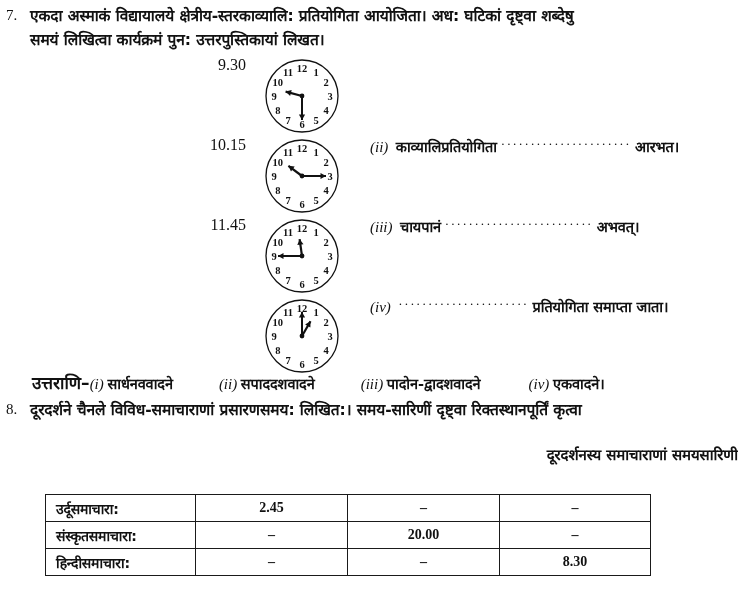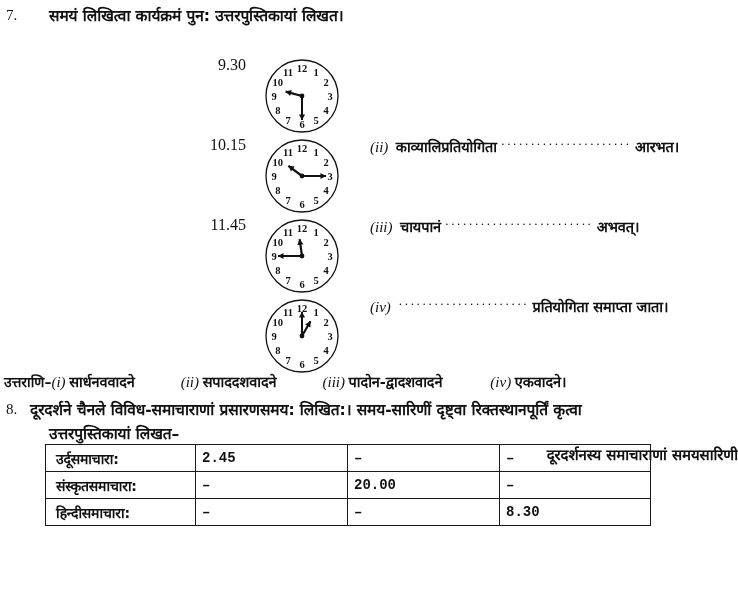--- a/index.html
+++ b/index.html
@@ -41,21 +41,21 @@
   }
   .q-body {
     flex: 1 1 auto;
     font-family: "DejaVu Sans", sans-serif;
     font-size: 15.5px;
     line-height: 24px;
     font-weight: 600;
     letter-spacing: -0.1px;
     text-align: left;
   }
-  .q-body .line2 { display: block; margin-left: 19px; }
+  .q-body .line2 { display: block; }
 
   
   .rows {
     position: absolute;
     left: 8px;
     top: 56px;
     width: 738px;
   }
   .row {
     position: relative;
@@ -109,21 +109,22 @@
     position: absolute;
     left: 4px;
     top: 371px;
     width: 734px;
     font-size: 14.5px;
     white-space: nowrap;
   }
   .answers .ans-label {
     font-family: "DejaVu Sans", sans-serif;
     font-weight: 700;
-    font-size: 14px;
+    font-size: 17px;
+    margin-left: 28px;
   }
   .ans-gap-1 { display: inline-block; width: 46px; }
   .ans-gap-2 { display: inline-block; width: 46px; }
   .ans-gap-3 { display: inline-block; width: 48px; }
 
   
   .q8 {
     position: absolute;
     left: 6px;
     top: 398px;
@@ -140,31 +141,32 @@
     width: 738px;
     text-align: right;
     font-family: "DejaVu Sans", sans-serif;
     font-weight: 700;
     font-size: 15px;
     letter-spacing: -0.1px;
   }
   table.news {
     position: absolute;
     left: 45px;
-    top: 444px;
+    top: 494px;
     width: 605px;
     border-collapse: collapse;
     table-layout: fixed;
   }
   table.news td {
     border: 1px solid #1a1a1a;
     height: 26px;
     padding: 0 6px;
     font-size: 14px;
-    font-family: Liberation Mono, monospace;
+    text-align: center;
+    font-family: Liberation Serif, serif;
     font-weight: 600;
   }
   table.news td.rowhead {
     text-align: left;
     font-family: "DejaVu Sans", sans-serif;
     font-weight: 700;
     font-size: 14px;
     padding-left: 10px;
     letter-spacing: -0.2px;
   }
@@ -174,20 +176,21 @@
   .col-d { width: 151px; }
 </style>
 </head>
 <body>
 
 <div class="page">
 
   <div class="q7">
     <div class="q-num">7.</div>
     <div class="q-body">
+      <span>एकदा अस्माकं विद्यायालये क्षेत्रीय-स्तरकाव्यालि: प्रतियोगिता आयोजिता। अध: घटिकां दृष्ट्वा शब्देषु</span>
       <span class="line2">समयं लिखित्वा कार्यक्रमं पुन: उत्तरपुस्तिकायां लिखत।</span>
     </div>
   </div>
 
   <div class="rows" id="clock-rows">
       <div class="row">
         <div class="row-time">9.30</div>
         <div class="clock-holder">
           <svg class="clock-svg" width="88" height="80" viewBox="0 0 88 80">
             <circle cx="44" cy="40" r="36" fill="#fff" stroke="#111" stroke-width="1.3"></circle>
@@ -291,21 +294,20 @@
     </div>
 
   <div class="answers">
     <span class="ans-label">उत्तराणि–</span><span class="rn">(i)</span>&nbsp;<span class="sanskrit">सार्धनववादने</span><span class="ans-gap-1"></span><span class="rn">(ii)</span>&nbsp;<span class="sanskrit">सपाददशवादने</span><span class="ans-gap-2"></span><span class="rn">(iii)</span>&nbsp;<span class="sanskrit">पादोन-द्वादशवादने</span><span class="ans-gap-3"></span><span class="rn">(iv)</span>&nbsp;<span class="sanskrit">एकवादने।</span>
   </div>
 
   <div class="q8">
     <div class="q-num">8.</div>
     <div class="q-body">
       <span>दूरदर्शने चैनले विविध-समाचाराणां प्रसारणसमय: लिखित:। समय-सारिणीं दृष्ट्वा रिक्तस्थानपूर्तिं कृत्वा</span>
-      <span class="line2">उत्तरपुस्तिकायां लिखत–</span>
     </div>
   </div>
 
   <div class="table-title">दूरदर्शनस्य समाचाराणां समयसारिणी</div>
 
   <table class="news">
     <colgroup>
       <col class="col-a">
         <col class="col-b">
         <col class="col-c">

